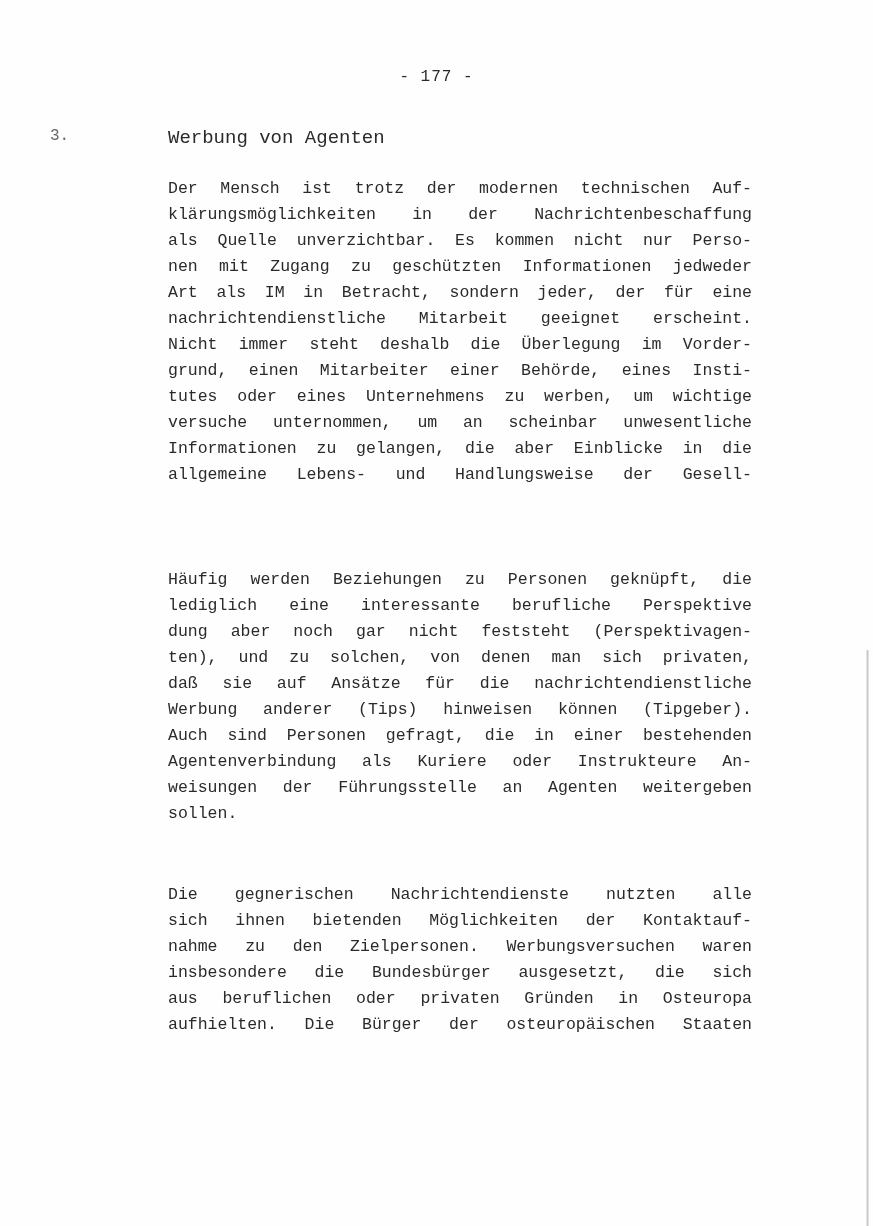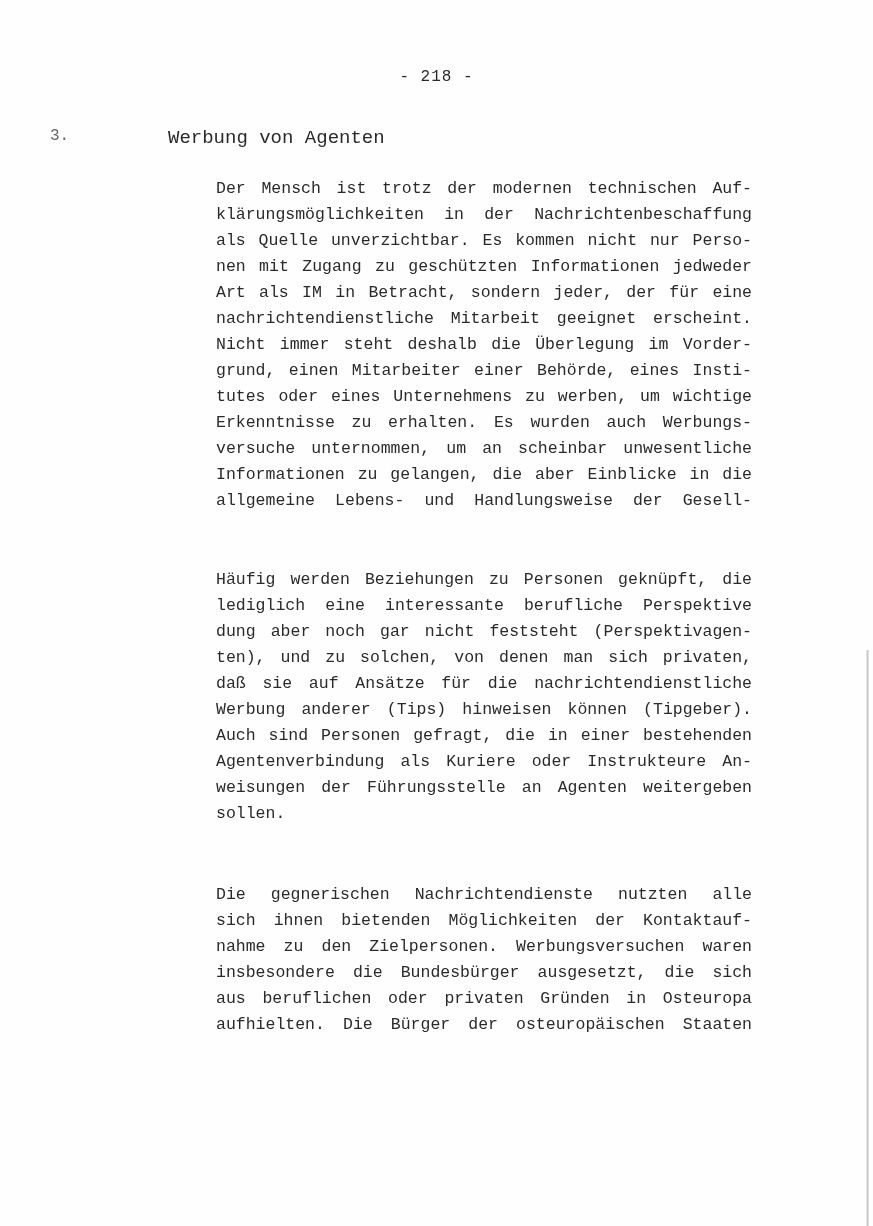--- a/index.html
+++ b/index.html
@@ -57,51 +57,49 @@
       width: 584px;
       font-size: 16.5px;
       line-height: 26px;
     }
     .line {
       display: block;
       white-space: nowrap;
       text-align: justify;
       text-align-last: justify;
       height: 26px;
-      margin-left: 48px;
     }
     .line.last {
       text-align-last: left;
     }
     #p1 { top: 176px; }
     #p2 { top: 567px; }
     #p3 { top: 882px; }
   </style>
 </head>
 <body>
 
 <div class="page">
   <div class="edge-shadow"></div>
 
-  <div class="page-number">- 218 -</div>
+  <div class="page-number">- 177 -</div>
 
   <div class="section-number">3.</div>
   <div class="section-title">Werbung von Agenten</div>
 
   <div class="para" id="p1">
     <span class="line">Der Mensch ist trotz der modernen technischen Auf-</span>
     <span class="line">klärungsmöglichkeiten in der Nachrichtenbeschaffung</span>
     <span class="line">als Quelle unverzichtbar. Es kommen nicht nur Perso-</span>
     <span class="line">nen mit Zugang zu geschützten Informationen jedweder</span>
     <span class="line">Art als IM in Betracht, sondern jeder, der für eine</span>
     <span class="line">nachrichtendienstliche Mitarbeit geeignet erscheint.</span>
     <span class="line">Nicht immer steht deshalb die Überlegung im Vorder-</span>
     <span class="line">grund, einen Mitarbeiter einer Behörde, eines Insti-</span>
     <span class="line">tutes oder eines Unternehmens zu werben, um wichtige</span>
-    <span class="line">Erkenntnisse zu erhalten. Es wurden auch Werbungs-</span>
     <span class="line">versuche unternommen, um an scheinbar unwesentliche</span>
     <span class="line">Informationen zu gelangen, die aber Einblicke in die</span>
     <span class="line">allgemeine Lebens- und Handlungsweise der Gesell-</span>
   </div>
 
   <div class="para" id="p2">
     <span class="line">Häufig werden Beziehungen zu Personen geknüpft, die</span>
     <span class="line">lediglich eine interessante berufliche Perspektive</span>
     <span class="line">dung aber noch gar nicht feststeht (Perspektivagen-</span>
     <span class="line">ten), und zu solchen, von denen man sich privaten,</span>

